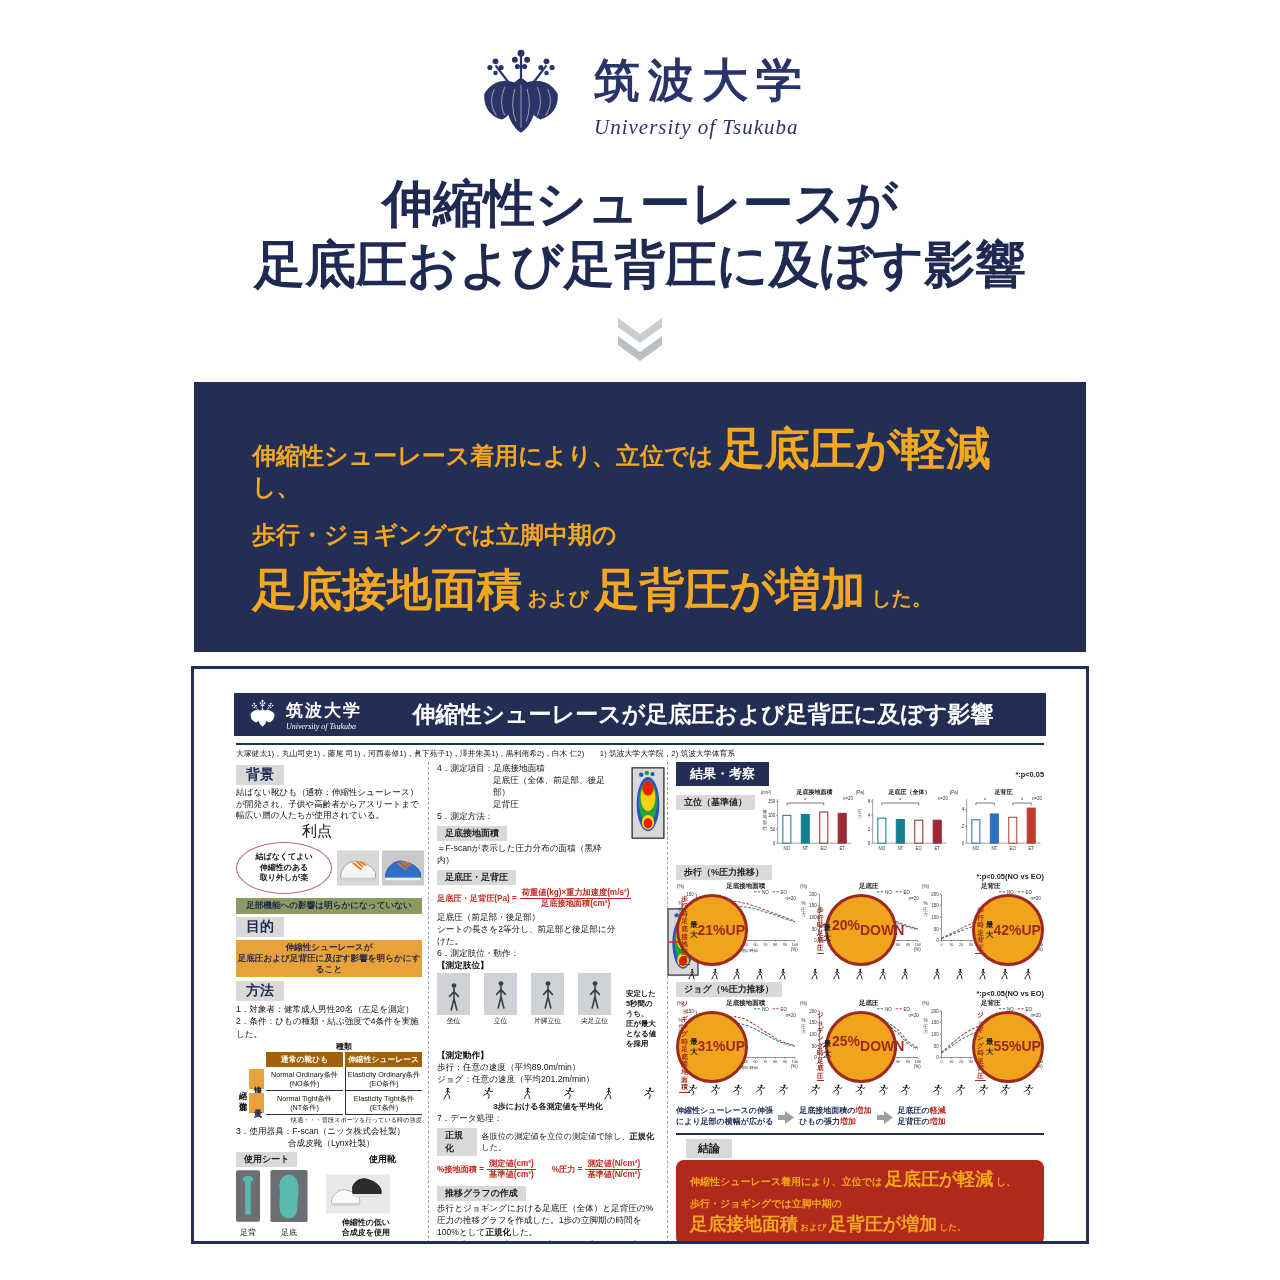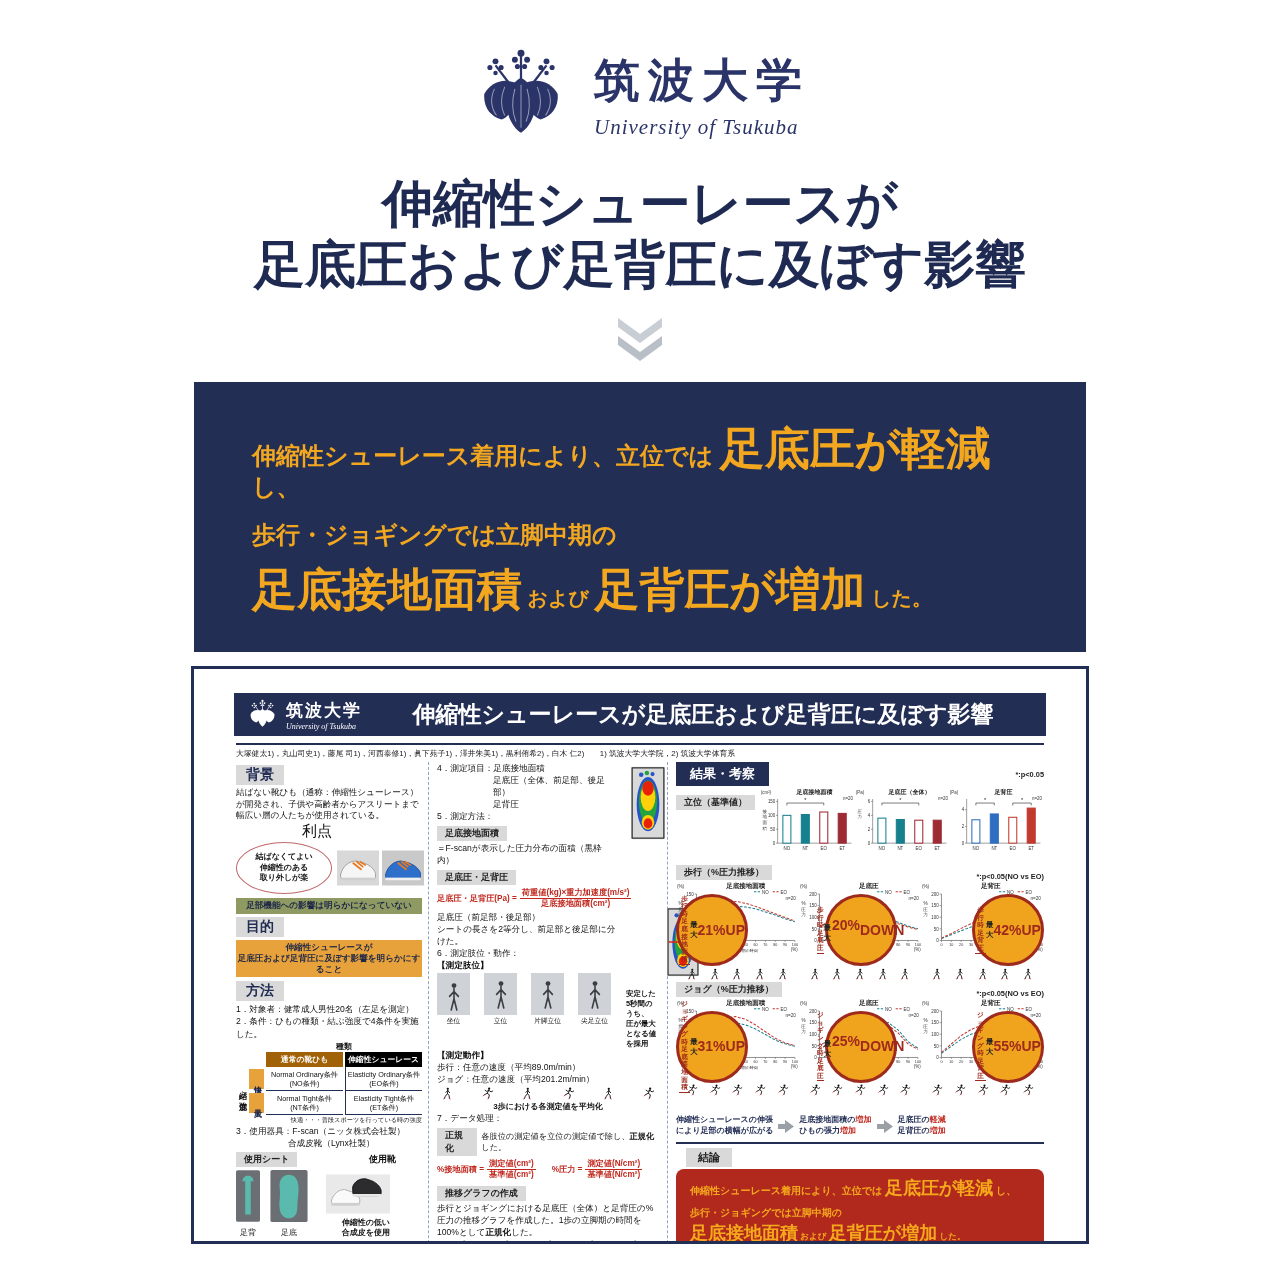--- a/index.html
+++ b/index.html
@@ -47,21 +47,21 @@
   .shoe-pics{display:flex;gap:3px}
   .olive-bar{background:#8f9a63;color:#1d2747;font-weight:bold;font-size:8.6px;text-align:center;padding:2px 0;margin-top:4px}
   .orange-bar{background:#e8a23b;color:#1d2747;font-weight:bold;font-size:8.6px;text-align:center;padding:2px 0;margin:1px 0;white-space:pre-line;line-height:1.3}
   .mlist{font-size:8.6px;color:#111;line-height:1.4}
   .lace-table{display:grid;grid-template-columns:11px 15px 1fr 1fr;column-gap:2px;margin-top:1px}
   .lt-cap{grid-column:3/5;text-align:center;font-weight:bold;font-size:8px;color:#111}
   .lt-str{grid-column:1;grid-row:3/5;writing-mode:vertical-rl;font-size:8px;font-weight:bold;color:#111;display:flex;align-items:center;justify-content:center}
   .lt-lvl{grid-column:2;background:#e8a23b;color:#1d2747;font-weight:bold;font-size:8px;writing-mode:vertical-rl;display:flex;align-items:center;justify-content:center;margin:2px 0}
   .lt-h{color:#fff;font-weight:bold;font-size:7.8px;text-align:center;padding:2px 0}
   .lt-h1{grid-column:3;background:#a16207}
-  .lt-h2{grid-column:4;background:#000000}
+  .lt-h2{grid-column:4;background:#a16207}
   .lt-c{font-size:7.2px;text-align:center;white-space:pre-line;padding:3px 0 2px;border-bottom:1px solid #232e55;color:#111;line-height:1.25}
   .lt-cl{border-left:1px solid #232e55}
   .lt-note{grid-column:2/5;font-size:6.2px;text-align:right;color:#111;margin-top:1px}
   .use-row{display:flex;justify-content:space-between;margin-top:3px;align-items:center}
   .sheet-pill{background:#d9d9d9;font-size:9px;font-weight:bold;padding:1px 8px;color:#222}
   .shoe-lab{font-size:9px;font-weight:bold;color:#111;margin-right:26px}
   .equip-row{display:flex;gap:10px;align-items:flex-end;margin-top:3px}
   .equip-col{text-align:center}
   .equip-cap{font-size:8px;color:#111;margin-top:1px}
   .shoe-note{font-size:8px;font-weight:bold;color:#111;white-space:pre-line;line-height:1.25;text-align:right}
@@ -104,21 +104,21 @@
   .runners{display:flex;justify-content:space-between;padding:0 10px;margin-top:-3px}
   .runner-ic{width:12px;height:12px}
   .bubble{position:absolute;width:72px;height:72px;border-radius:50%;background:#f0a31c;border:3px solid #9e2a1d;box-sizing:border-box;display:flex;flex-direction:row;align-items:center;justify-content:center;top:13px;z-index:2;text-align:center}
   .pos-left{left:0}
   .pos-center{left:26px}
   .pos-right{right:0}
   .b-title{font-size:6.6px;font-weight:bold;color:#9e2a1d;white-space:pre-line;line-height:1.15;border-bottom:1px solid #9e2a1d;padding-bottom:1px;margin-bottom:1px;max-width:60px}
   .b-max{font-size:7.4px;font-weight:bold;color:#222}
   .b-val{font-size:14px;font-weight:bold;color:#9e2a1d;line-height:1.05}
   .b-row{display:flex;align-items:baseline;gap:1px}
-  .flow{display:flex;align-items:center;gap:5px;margin-top:19px}
+  .flow{display:flex;align-items:center;gap:5px;margin-top:10px}
   .flow-block{font-size:8px;font-weight:bold;color:#232e55;white-space:pre-line;line-height:1.35}
   .red{color:#c0281e}
   .rc-div{border-top:2px solid #232e55;margin:5px 0 3px}
   .concl-pill{display:inline-block;background:#d9d9d9;color:#222;font-weight:bold;font-size:11px;padding:2px 12px;margin-left:10px}
   .concl-box{background:#b0291c;border-radius:8px;margin-top:2px;padding:7px 14px 8px;color:#f5a81c}
   .concl-box .line{line-height:1.2;margin:2px 0}
   .c-sm{font-size:10px;font-weight:bold}
   .c-lg{font-size:18px;font-weight:bold}
   .c-xs{font-size:8.5px;font-weight:bold}
   .coi{font-size:6.2px;color:#333;text-align:right;margin-top:2px}

